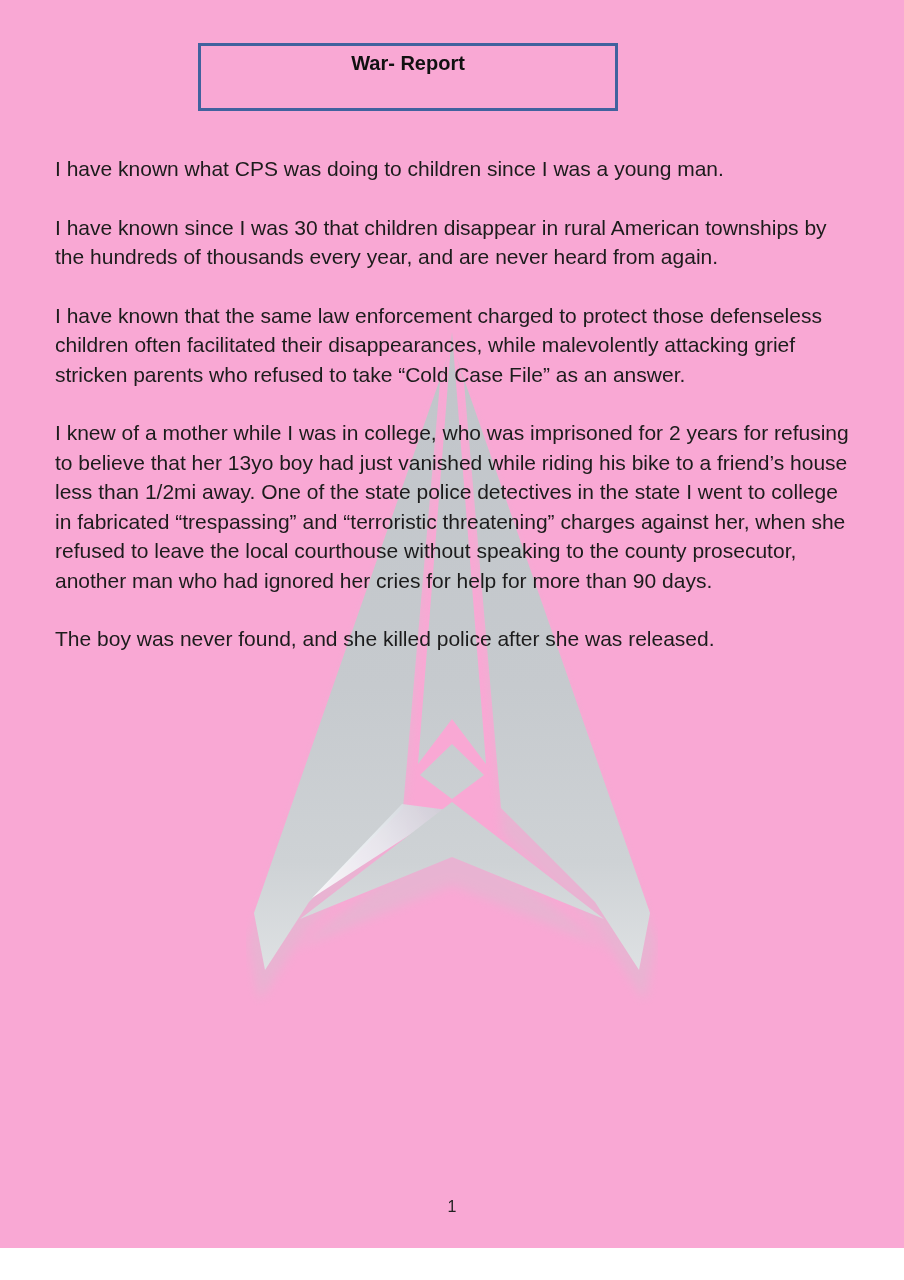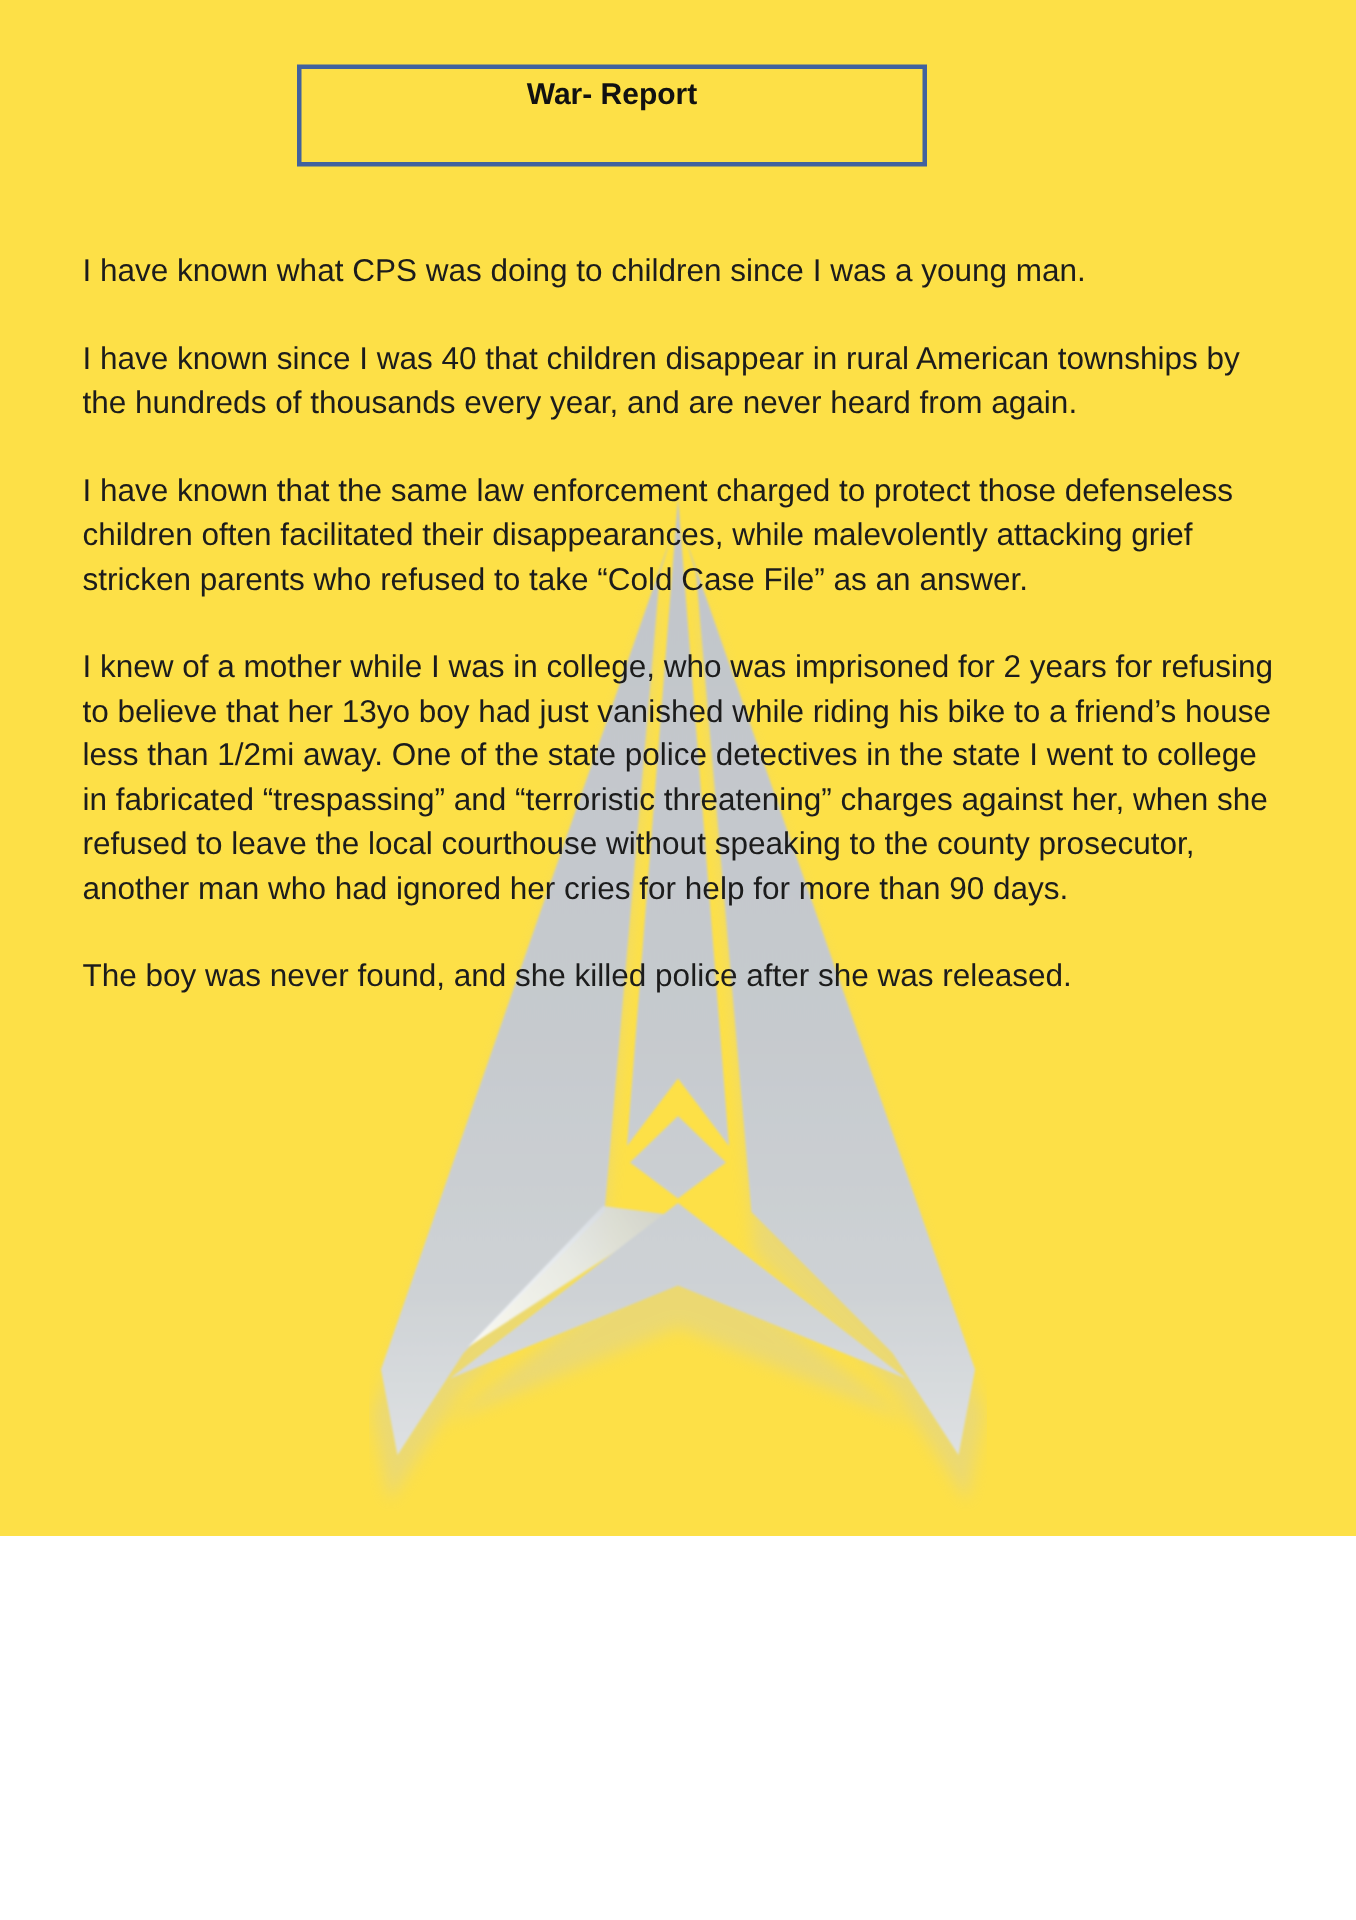--- a/index.html
+++ b/index.html
@@ -1,20 +1,20 @@
 <!DOCTYPE html>
 <html><head>
 <meta charset="utf-8">
 <style>
   html, body { margin: 0; padding: 0; background: #ffffff; }
   .page {
     position: relative;
     width: 904px;
-    height: 1024px;
-    background: #fde047;
+    height: 1248px;
+    background: #f9a8d4;
     overflow: hidden;
     font-family: "Liberation Sans", "DejaVu Sans", sans-serif;
   }
   .watermark {
     position: absolute;
     left: 246px;
     top: 328px;
     width: 412px;
     height: 690px;
     z-index: 0;
@@ -34,21 +34,21 @@
   }
   .title-box .title-line {
     font-size: 20px;
     line-height: 25px;
     font-weight: bold;
     color: #111111;
   }
   .content {
     position: absolute;
     left: 55px;
-    top: 166px;
+    top: 154px;
     width: 805px;
     z-index: 1;
     color: #1c1c1c;
   }
   .content p {
     margin: 0 0 29px 0;
     font-size: 21px;
     line-height: 29.5px;
     text-align: left;
   }
@@ -110,21 +110,21 @@
       <path fill="url(#grayFade)" d="M200,472 L48,589 L200,527 L352,589 Z"></path>
     </g>
   </svg>
 
   <div class="title-box">
     <div class="title-line">War- Report</div>
   </div>
 
   <div class="content" id="paragraphs">
       <p>I have known what CPS was doing to children since I was a young man.</p>
-      <p>I have known since I was 40 that children disappear in rural American townships by the hundreds of thousands every year, and are never heard from again.</p>
+      <p>I have known since I was 30 that children disappear in rural American townships by the hundreds of thousands every year, and are never heard from again.</p>
       <p>I have known that the same law enforcement charged to protect those defenseless children often facilitated their disappearances, while malevolently attacking grief stricken parents who refused to take “Cold Case File” as an answer.</p>
       <p>I knew of a mother while I was in college, who was imprisoned for 2 years for refusing to believe that her 13yo boy had just vanished while riding his bike to a friend’s house less than 1/2mi away. One of the state police detectives in the state I went to college in fabricated “trespassing” and “terroristic threatening” charges against her, when she refused to leave the local courthouse without speaking to the county prosecutor, another man who had ignored her cries for help for more than 90 days.</p>
       <p>The boy was never found, and she killed police after she was released.</p>
     </div>
 
   <div class="pageno">1</div>
 
 </div>
 
 </body></html>

